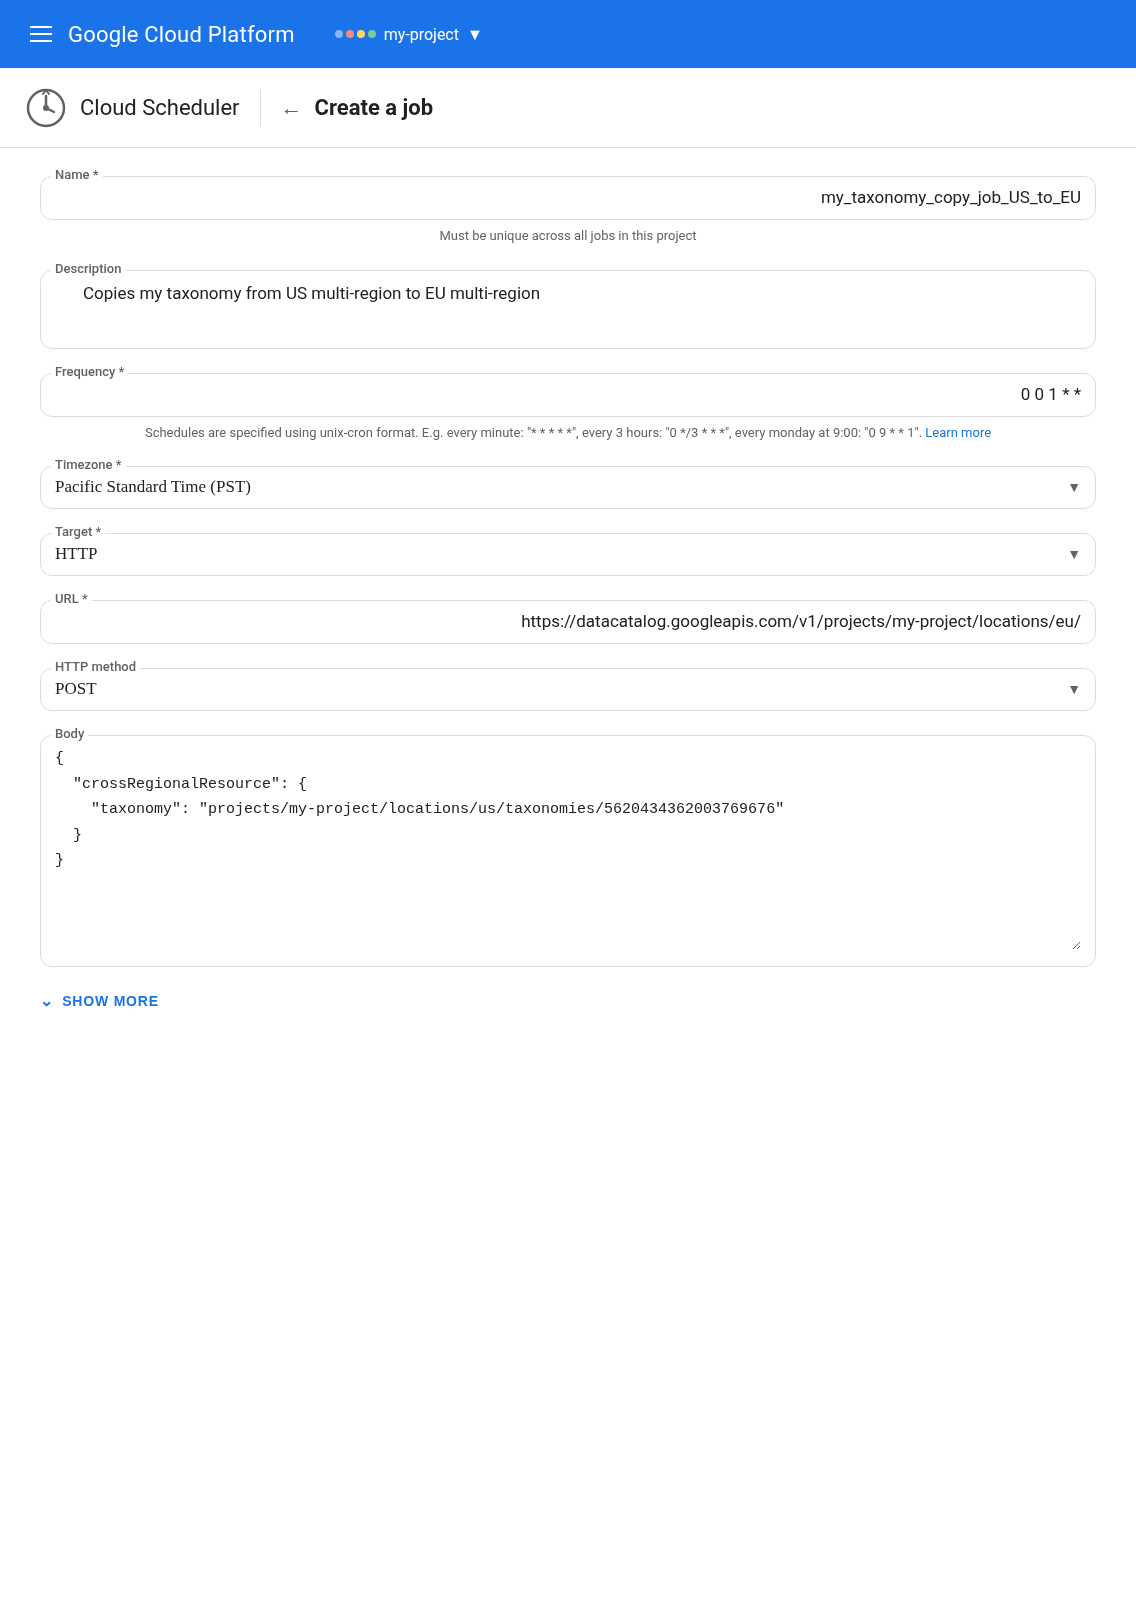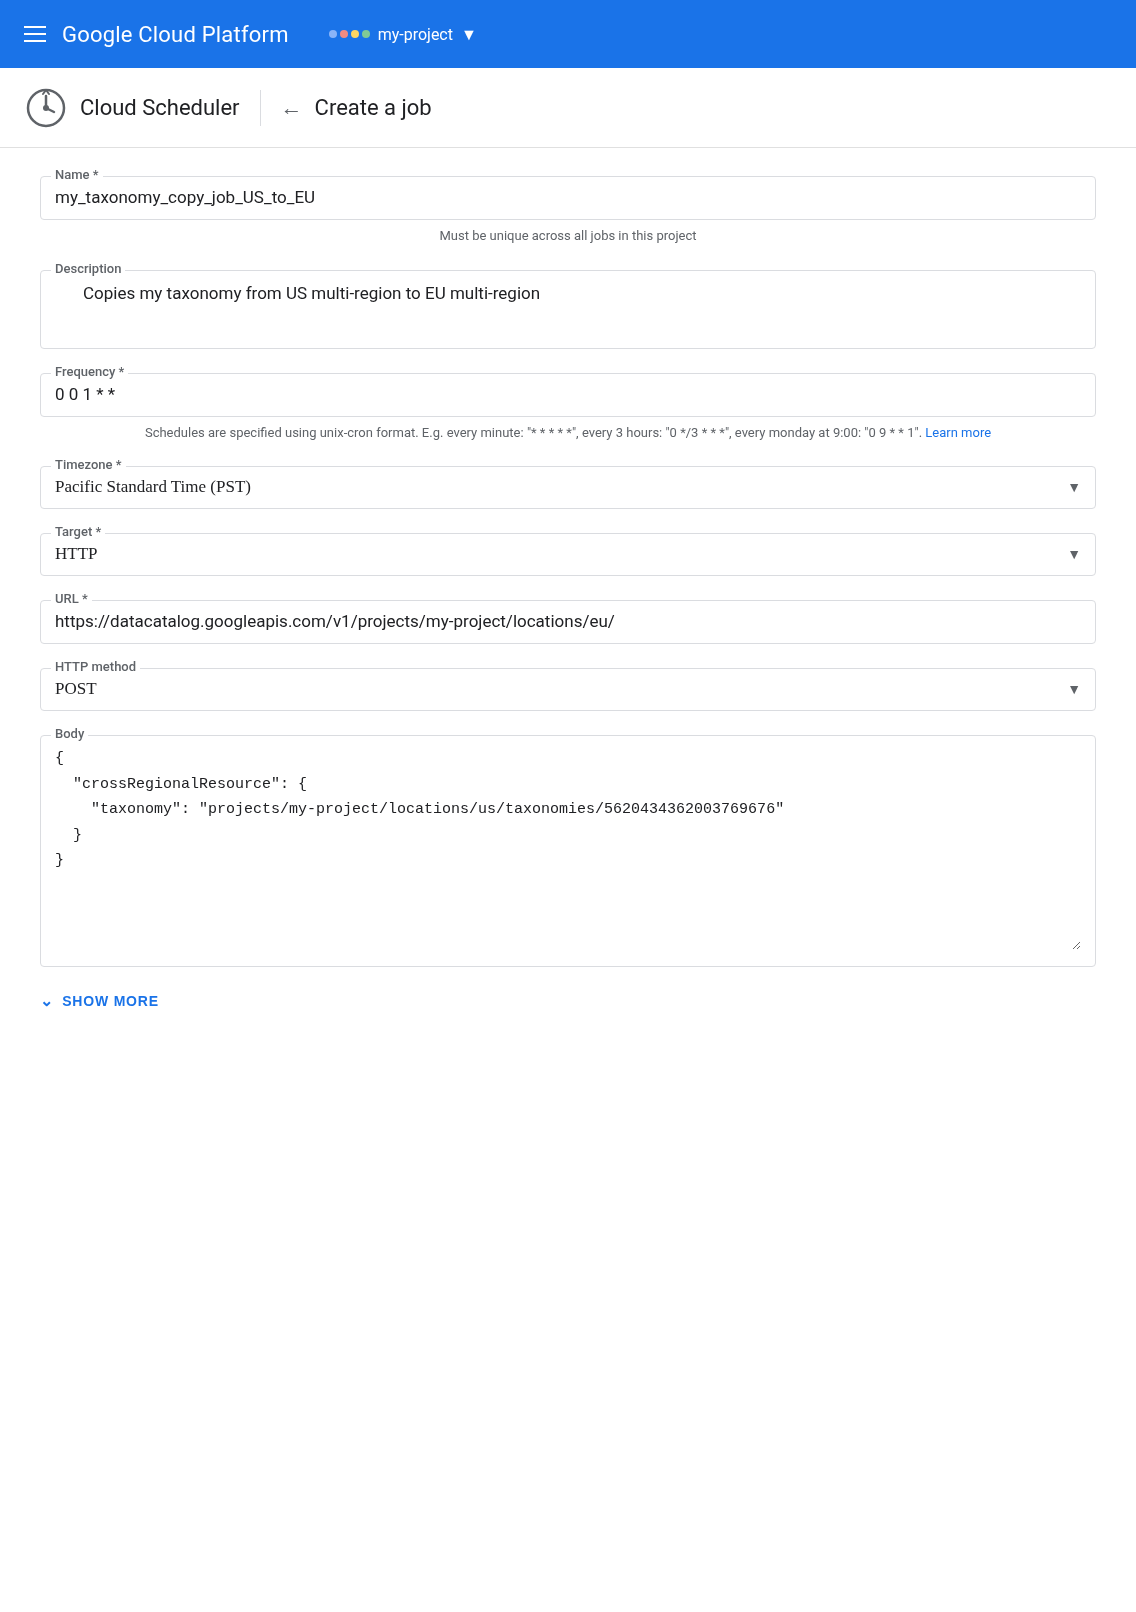--- a/index.html
+++ b/index.html
@@ -10,21 +10,21 @@
       min-height: 1612px;
       overflow-x: hidden;
     }
 
     
     .top-bar {
       background: #1a73e8;
       height: 68px;
       display: flex;
       align-items: center;
-      padding: 0 24px;
+      padding: 0 30px;
       gap: 16px;
     }
     .hamburger-icon {
       display: flex;
       flex-direction: column;
       gap: 5px;
       cursor: pointer;
     }
     .hamburger-icon span {
       display: block;
@@ -91,37 +91,37 @@
     .back-arrow {
       font-size: 22px;
       color: #5f6368;
       cursor: pointer;
       display: flex;
       align-items: center;
     }
     .page-title {
       font-size: 22px;
       color: #202124;
-      font-weight: 400;
+      font-weight: 700;
     }
 
     
     .form-area {
       padding: 28px 40px 40px 40px;
     }
 
     .field-group {
       margin-bottom: 24px;
       position: relative;
     }
 
     .field-wrapper {
       position: relative;
       border: 1px solid #dadce0;
-      border-radius: 4px;
+      border-radius: 12px;
       padding: 10px 14px 12px 14px;
     }
 
     .field-label {
       position: absolute;
       top: -10px;
       left: 10px;
       background: #fff;
       padding: 0 4px;
       font-size: 13px;
@@ -134,20 +134,21 @@
 
     .field-input {
       width: 100%;
       border: none;
       outline: none;
       font-size: 17px;
       color: #202124;
       font-family: inherit;
       background: transparent;
       padding: 0;
+      text-align: right;
     }
 
     .field-hint {
       font-size: 13px;
       color: #5f6368;
       margin-top: 6px;
       line-height: 1.5;
       text-align: center;
     }
     .field-hint a {

